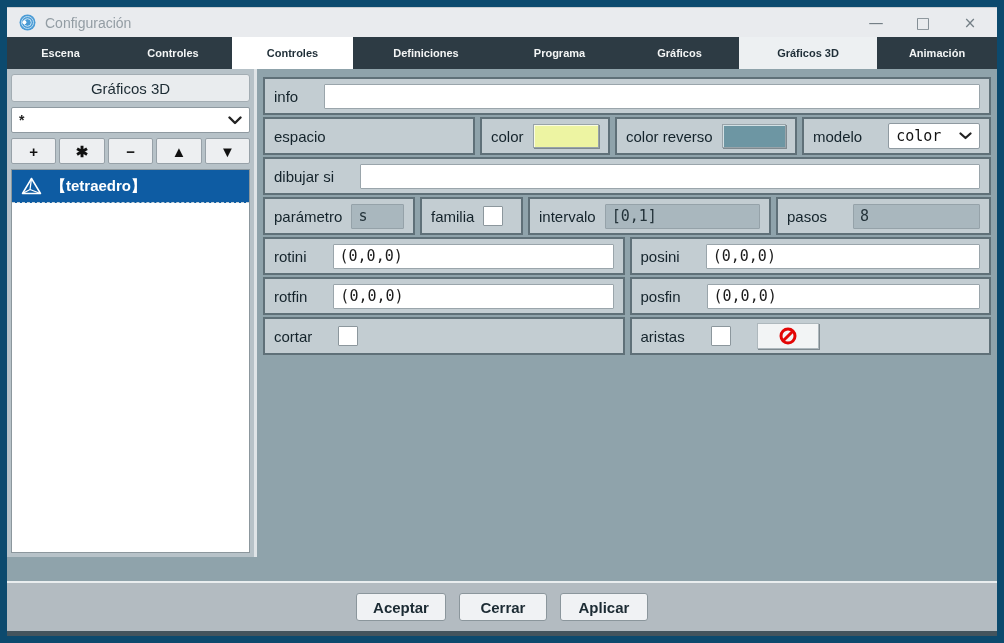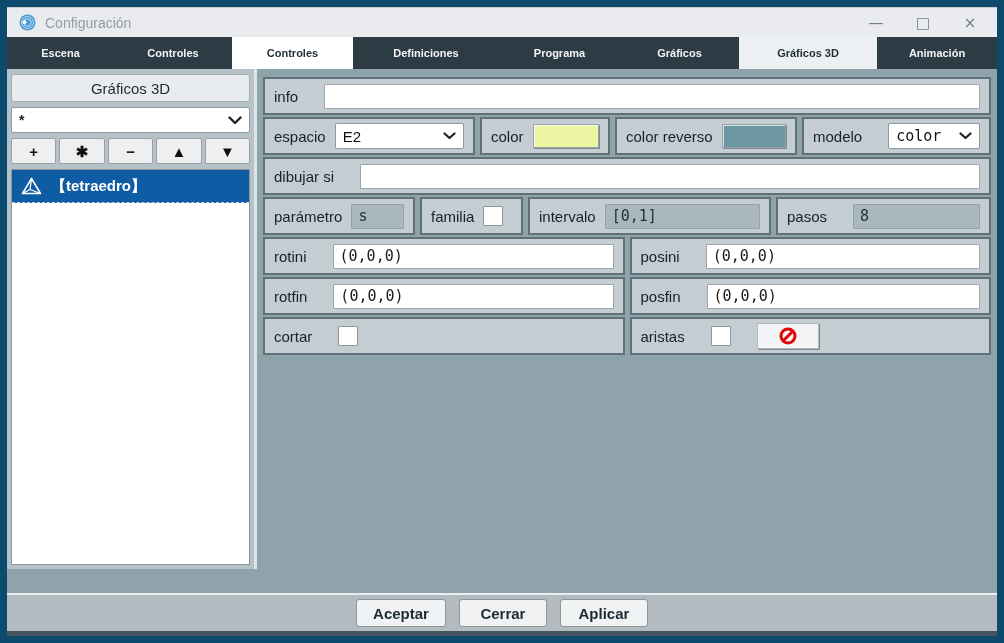--- a/index.html
+++ b/index.html
@@ -118,21 +118,21 @@
   }
   .no-btn{
     width:62px; height:26px;
     background:#f2f4f5; border:1px solid #aeb8bd;
     box-shadow: 1px 1px 0 #7f8a90;
     display:flex; align-items:center; justify-content:center;
   }
 
   
   .footer{
-    height:38px; flex:none;
+    height:50px; flex:none;
     background:#b3bbc1; border-top:2px solid #e9edef;
     display:flex; align-items:center; justify-content:center; gap:13px;margin-top:24px;
   }
   .f-btn{
     min-width:88px; height:28px; padding:0 16px;
     background:#f0f2f4; border:1px solid #8b969c; border-radius:3px;
     font-family:"Liberation Sans", sans-serif;
     font-size:15px; font-weight:bold; color:#1c2b33;
   }
   .bottom-strip{ height:5px; flex:none; background:#44545d; }
@@ -210,28 +210,20 @@
       <div class="frow">
         <div class="group grow">
           <span class="flabel">info</span>
           <input class="tinput" value="" style="">
         </div>
       </div>
 
       <div class="frow">
         <div class="group" style="width:212px">
           <span class="flabel">espacio</span>
-          <div class="fselect" style="flex:1">
-            <span>E2</span>
-            <span>
-              <svg width="13" height="8" viewBox="0 0 13 8">
-                  <polyline points="1.5,1.5 6.5,6 11.5,1.5" fill="none" stroke="#222" stroke-width="2.2" stroke-linecap="round" stroke-linejoin="round"></polyline>
-                </svg>
-            </span>
-          </div>
         </div>
 
         <div class="group" style="width:130px">
           <span class="flabel">color</span>
           <span class="swatch" style="flex: 1 1 0%; background-color: rgb(237, 244, 162);"></span>
         </div>
 
         <div class="group" style="width:182px">
           <span class="flabel">color reverso</span>
           <span class="swatch" style="flex: 1 1 0%; background-color: rgb(109, 150, 163);"></span>

